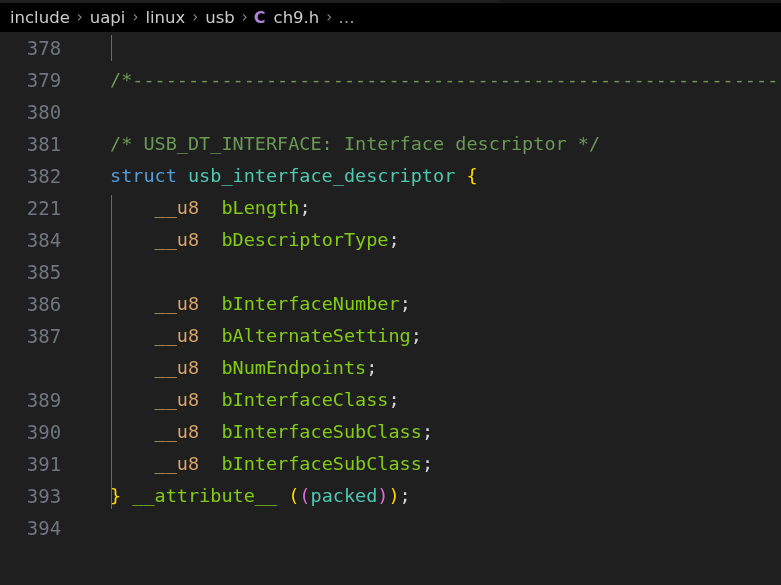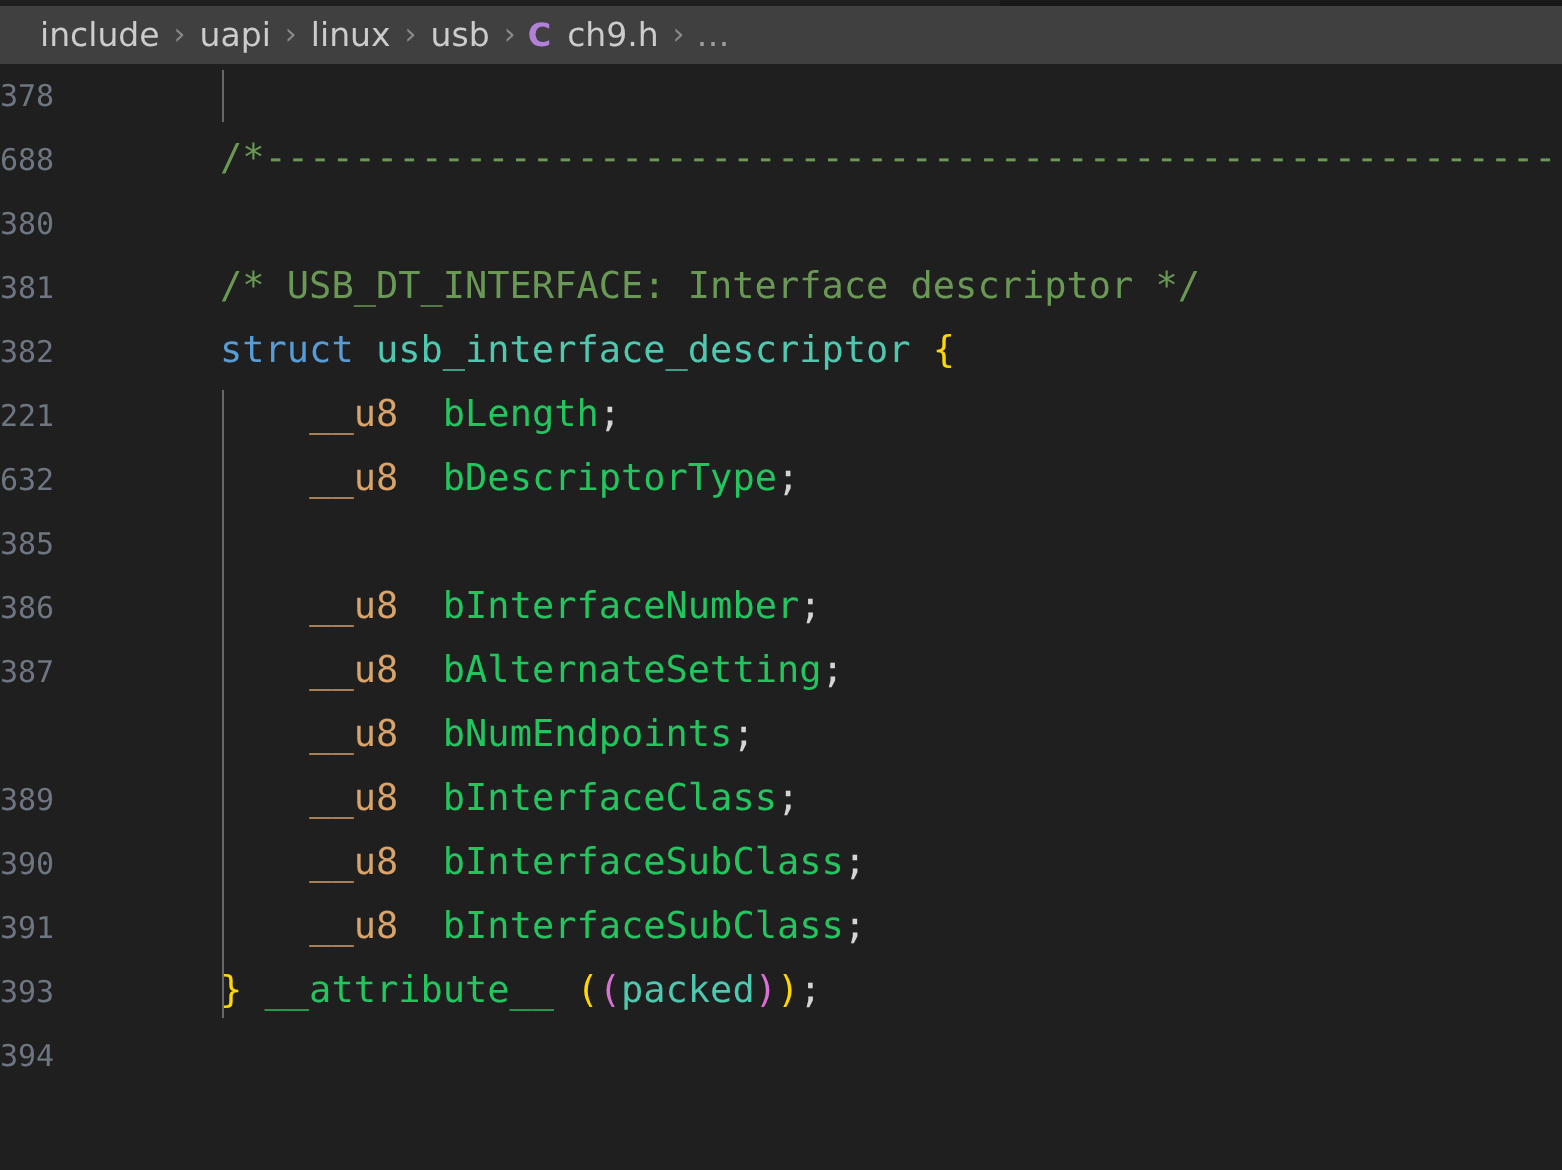--- a/index.html
+++ b/index.html
@@ -33,24 +33,24 @@
     left: 0; top: 0;
     width: 500px; height: 3px;
     background: #1f1f1f;
   }
 
   
   .breadcrumbs {
     position: absolute;
     left: 0; top: 3px;
     width: 781px; height: 29px;
-    background: #404040;
+    background: #000000;
     display: flex;
     align-items: center;
-    padding-left: 19px;
+    padding-left: 9px;
     box-sizing: border-box;
     font-family: "DejaVu Sans", sans-serif;
     font-size: 16.5px;
     color: #a9a9a9;
     white-space: nowrap;
     overflow: hidden;
   }
   .crumb {
     color: #cccccc;
     padding: 0 1px;
@@ -87,24 +87,24 @@
   .code-line {
     position: relative;
     height: 32px;
     line-height: 32px;
     white-space: pre;
   }
   .linenum {
     position: absolute;
     left: 0; top: 0;
     width: 88px;
-    text-align: left;
+    text-align: center;
     color: #6e7681;
     font-family: "DejaVu Sans Mono", monospace;
-    font-size: 15px;
+    font-size: 19px;
     line-height: 32px;
     letter-spacing: 0px;
   }
   .linetext {
     position: absolute;
     left: 110px; top: 0;
     font-family: "DejaVu Sans Mono", monospace;
     font-size: 18.5px;
     line-height: 32px;
     color: #d4d4d4;
@@ -116,21 +116,21 @@
     left: 111px;
     width: 1px;
     background: #686868;
   }
 
   
   .tok-comment  { color: #6a9955; }
   .tok-keyword  { color: #569cd6; margin-top: 26px; }
   .tok-type     { color: #4ec9b0; margin-top: 43px; }
   .tok-u8       { color: #d9a36a; text-align: center; }
-  .tok-ident    { color: #22c55e; }
+  .tok-ident    { color: #84cc16; }
   .tok-punct    { color: #d4d4d4; }
   .tok-br1      { color: #ffd700; }
   .tok-br2      { color: #da70d6; }
 </style>
 </head>
 <body>
 
 <div id="app">
 
   <div class="tabstrip">
@@ -147,26 +147,26 @@
       <span class="crumb">usb</span>
       <span class="crumb-sep">›</span>
       <span class="crumb-icon">C</span>
       <span class="crumb">ch9.h</span>
       <span class="crumb-sep">›</span>
       <span class="crumb-more">…</span>
     </div>
 
   <div class="editor" id="editor-area">
       <div class="code-line"><div class="linenum">378</div><div class="linetext"></div></div>
-      <div class="code-line"><div class="linenum">688</div><div class="linetext"><span class="tok-comment">/*-------------------------------------------------------------------------</span></div></div>
+      <div class="code-line"><div class="linenum">379</div><div class="linetext"><span class="tok-comment">/*-------------------------------------------------------------------------</span></div></div>
       <div class="code-line"><div class="linenum">380</div><div class="linetext"></div></div>
       <div class="code-line"><div class="linenum">381</div><div class="linetext"><span class="tok-comment">/* USB_DT_INTERFACE: Interface descriptor */</span></div></div>
       <div class="code-line"><div class="linenum">382</div><div class="linetext"><span class="tok-keyword">struct</span><span class="tok-punct"> </span><span class="tok-type">usb_interface_descriptor</span><span class="tok-punct"> </span><span class="tok-br1">{</span></div></div>
       <div class="code-line"><div class="linenum">221</div><div class="linetext"><span class="tok-punct">    </span><span class="tok-u8">__u8</span><span class="tok-punct">  </span><span class="tok-ident">bLength</span><span class="tok-punct">;</span></div></div>
-      <div class="code-line"><div class="linenum">632</div><div class="linetext"><span class="tok-punct">    </span><span class="tok-u8">__u8</span><span class="tok-punct">  </span><span class="tok-ident">bDescriptorType</span><span class="tok-punct">;</span></div></div>
+      <div class="code-line"><div class="linenum">384</div><div class="linetext"><span class="tok-punct">    </span><span class="tok-u8">__u8</span><span class="tok-punct">  </span><span class="tok-ident">bDescriptorType</span><span class="tok-punct">;</span></div></div>
       <div class="code-line"><div class="linenum">385</div><div class="linetext"></div></div>
       <div class="code-line"><div class="linenum">386</div><div class="linetext"><span class="tok-punct">    </span><span class="tok-u8">__u8</span><span class="tok-punct">  </span><span class="tok-ident">bInterfaceNumber</span><span class="tok-punct">;</span></div></div>
       <div class="code-line"><div class="linenum">387</div><div class="linetext"><span class="tok-punct">    </span><span class="tok-u8">__u8</span><span class="tok-punct">  </span><span class="tok-ident">bAlternateSetting</span><span class="tok-punct">;</span></div></div>
       <div class="code-line"><div class="linetext"><span class="tok-punct">    </span><span class="tok-u8">__u8</span><span class="tok-punct">  </span><span class="tok-ident">bNumEndpoints</span><span class="tok-punct">;</span></div></div>
       <div class="code-line"><div class="linenum">389</div><div class="linetext"><span class="tok-punct">    </span><span class="tok-u8">__u8</span><span class="tok-punct">  </span><span class="tok-ident">bInterfaceClass</span><span class="tok-punct">;</span></div></div>
       <div class="code-line"><div class="linenum">390</div><div class="linetext"><span class="tok-punct">    </span><span class="tok-u8">__u8</span><span class="tok-punct">  </span><span class="tok-ident">bInterfaceSubClass</span><span class="tok-punct">;</span></div></div>
       <div class="code-line"><div class="linenum">391</div><div class="linetext"><span class="tok-punct">    </span><span class="tok-u8">__u8</span><span class="tok-punct">  </span><span class="tok-ident">bInterfaceSubClass</span><span class="tok-punct">;</span></div></div>
       <div class="code-line"><div class="linenum">393</div><div class="linetext"><span class="tok-br1">}</span><span class="tok-punct"> </span><span class="tok-ident">__attribute__</span><span class="tok-punct"> </span><span class="tok-br1">(</span><span class="tok-br2">(</span><span class="tok-type">packed</span><span class="tok-br2">)</span><span class="tok-br1">)</span><span class="tok-punct">;</span></div></div>
       <div class="code-line"><div class="linenum">394</div><div class="linetext"></div></div>
       <div class="indent-guide" style="top: 3px; height: 26px;"></div>

